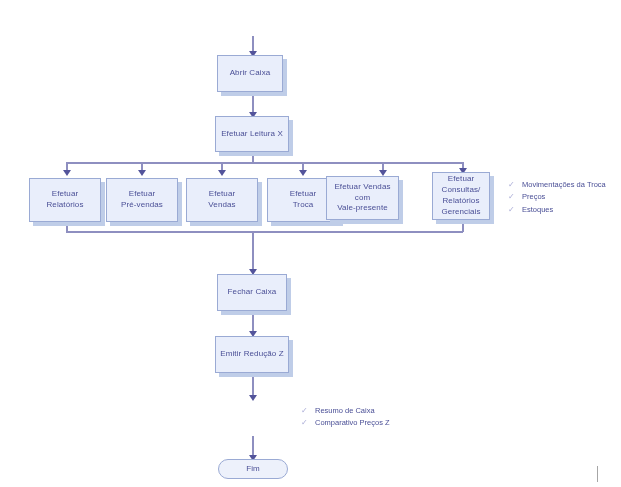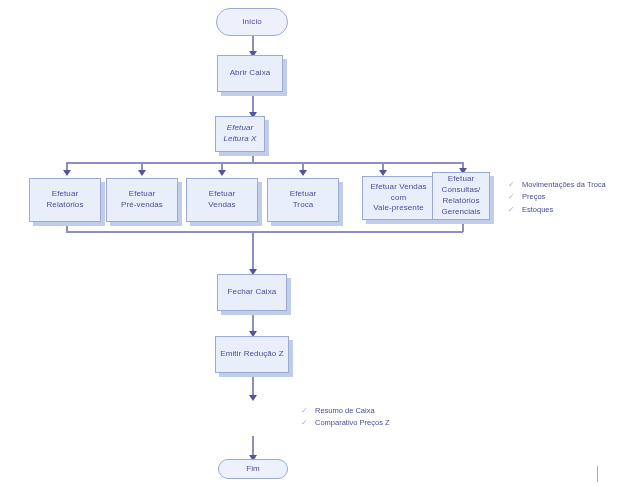--- a/index.html
+++ b/index.html
@@ -92,29 +92,26 @@
 
   <div class="ln v" style="left:252px;top:311px;height:24px;"></div>
   <div class="arrow" style="left:248.5px;top:331px;"></div>
 
   <div class="ln v" style="left:252px;top:373px;height:26px;"></div>
   <div class="arrow" style="left:248.5px;top:395px;"></div>
 
   <div class="ln v" style="left:252px;top:436px;height:23px;"></div>
   <div class="arrow" style="left:248.5px;top:455px;"></div>
 
-  <div class="node term" style="left:216px;top:8px;width:72px;height:28px;">
-    <span>Início</span>
-  </div>
 
   <div class="node proc" style="left:217px;top:55px;width:66px;height:37px;">
     <span>Abrir Caixa</span>
   </div>
 
-  <div class="node proc" style="left:215px;top:116px;width:50px;height:36px;font-style:italic;">
+  <div class="node proc" style="left:215px;top:116px;width:74px;height:36px;">
     <span>Efetuar Leitura X</span>
   </div>
 
   <div class="node proc" style="left:29px;top:178px;width:72px;height:44px;">
     <div>
       <div>Efetuar</div>
       <div>Relatórios</div>
     </div>
   </div>
 
@@ -132,21 +129,21 @@
     </div>
   </div>
 
   <div class="node proc" style="left:267px;top:178px;width:72px;height:44px;">
     <div>
       <div>Efetuar</div>
       <div>Troca</div>
     </div>
   </div>
 
-  <div class="node proc" style="left:362px;top:176px;width:73px;height:44px;">
+  <div class="node proc" style="left:326px;top:176px;width:73px;height:44px;">
     <div>
       <div>Efetuar Vendas</div>
       <div>com</div>
       <div>Vale-presente</div>
     </div>
   </div>
 
   <div class="node proc" style="left:432px;top:172px;width:58px;height:48px;">
     <div>
       <div>Efetuar</div>

